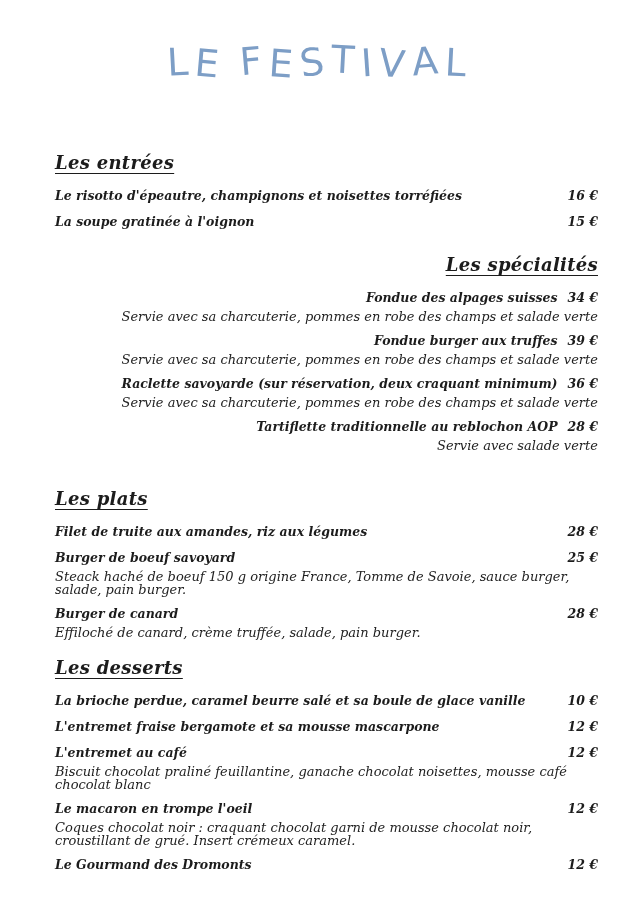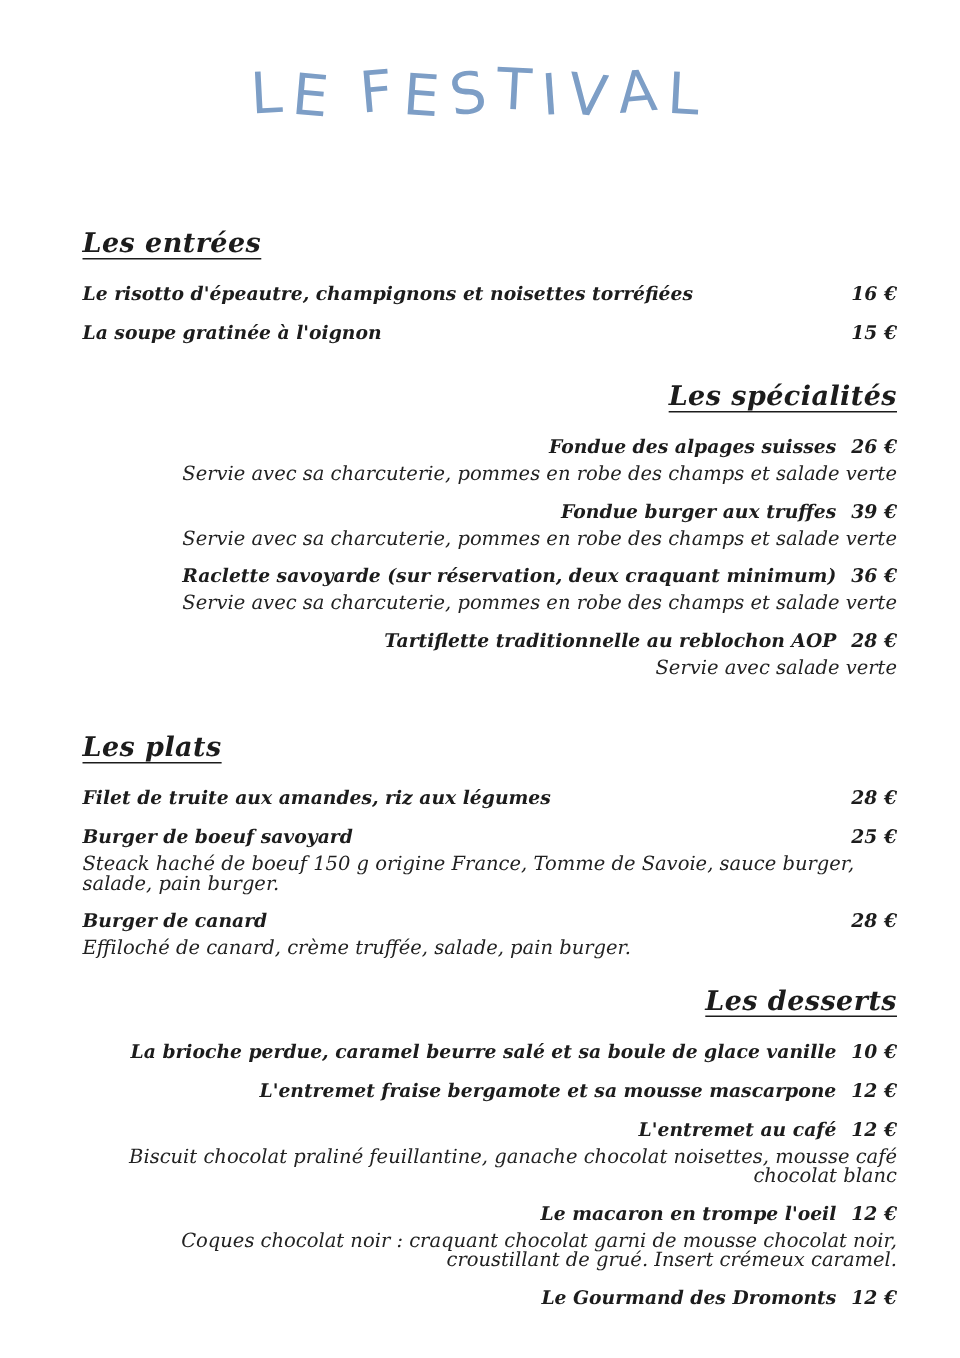--- a/index.html
+++ b/index.html
@@ -32,21 +32,21 @@
     font-weight: 700;
     font-style: italic;
     text-decoration: underline;
     text-underline-offset: 4px;
     text-decoration-thickness: 1px;
     letter-spacing: 0.3px;
   }
   .sec-entrees     { margin-top: 66px; }
   .sec-specialites { margin-top: 24px; text-align: right; }
   .sec-plats       { margin-top: 36px; }
-  .sec-desserts    { margin-top: 18px; text-align: right; }
+  .sec-desserts    { margin-top: 18px; }
   .items { margin-top: 14px; }
   .item { margin-bottom: 9px; }
   .row {
     display: flex;
     justify-content: space-between;
     align-items: baseline;
   }
   .name {
     font-style: italic;
     font-weight: 700;
@@ -98,21 +98,21 @@
         </div>
       </div>
     </div>
 
     <div class="section sec-specialites">
       <div class="section-title">Les spécialités</div>
       <div class="items">
         <div class="item">
           <div class="row">
             <span class="name">Fondue des alpages suisses</span>
-            <span class="price">26 €</span>
+            <span class="price">34 €</span>
           </div>
           <div class="desc">Servie avec sa charcuterie, pommes en robe des champs et salade verte</div>
         </div>
         <div class="item">
           <div class="row">
             <span class="name">Fondue burger aux truffes</span>
             <span class="price">39 €</span>
           </div>
           <div class="desc">Servie avec sa charcuterie, pommes en robe des champs et salade verte</div>
         </div>

